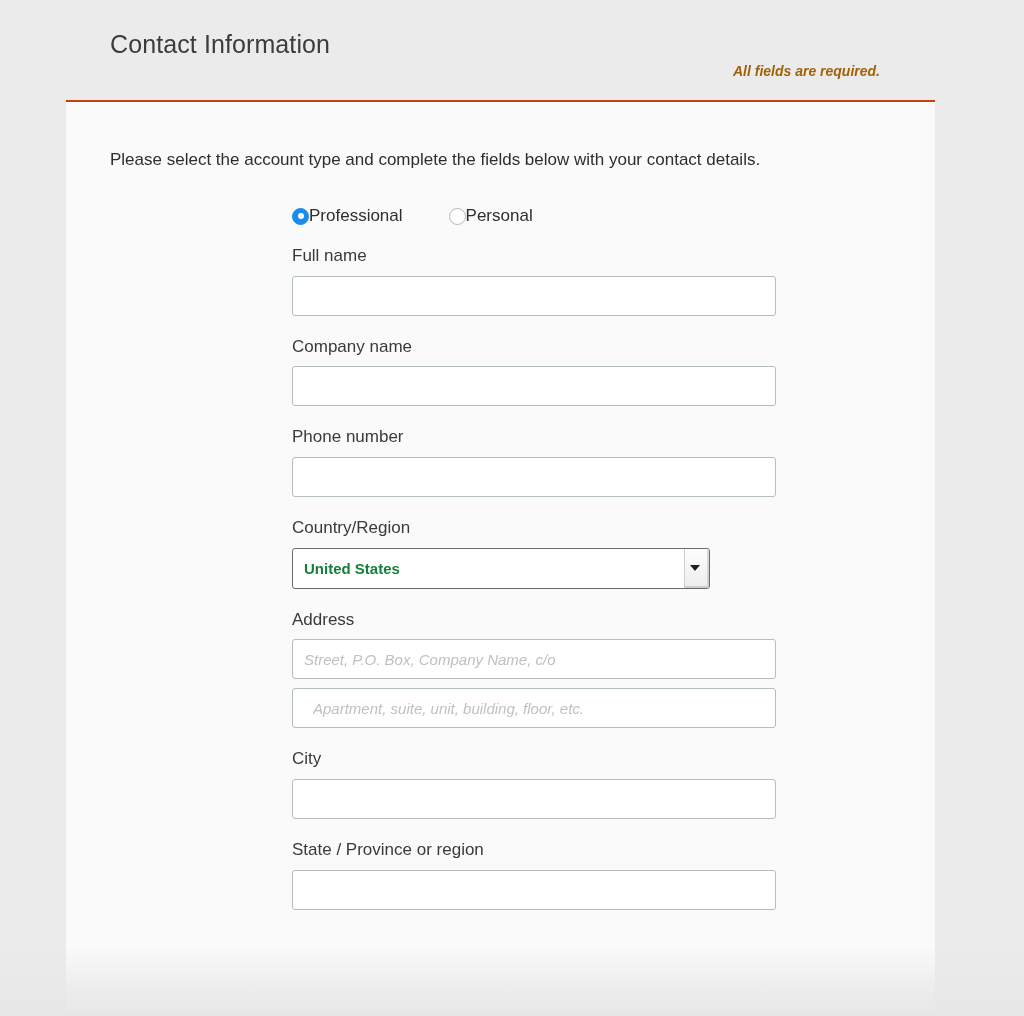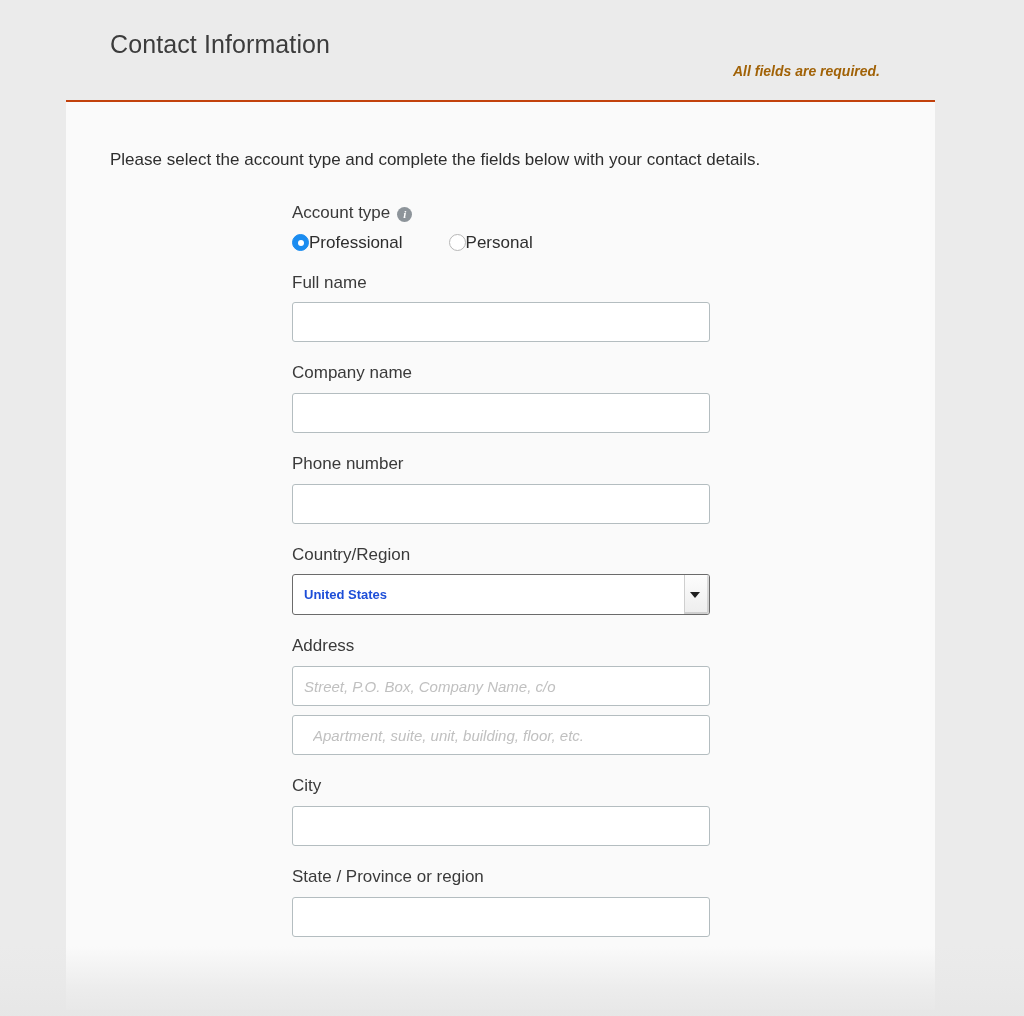--- a/index.html
+++ b/index.html
@@ -108,21 +108,21 @@
     font-style: italic;
     font-family: "Liberation Serif", serif;
     line-height: 1;
     flex: none;
     position: relative;
     top: 1px;
   }
 
   .text-input {
     display: block;
-    width: 418px;
+    width: 484px;
     height: 40px;
     box-sizing: border-box;
     background: #ffffff;
     border: 1px solid #b4bdc0;
     border-radius: 3px;
     padding: 0 11px;
     font-size: 15px;
     font-family: "Liberation Sans", sans-serif;
     color: #4c1d95;
     outline: none;
@@ -187,23 +187,23 @@
     box-sizing: border-box;
     background: #ffffff;
     border: 1px solid #6b6b6b;
     border-radius: 3px;
     margin-bottom: 22px;
     display: flex;
     align-items: center;
     overflow: hidden;
   }
   .select-value {
-    font-size: 13px;
+    font-size: 15px;
     font-weight: bold;
-    color: #1d4ed8;
+    color: #15803d;
     padding-left: 11px;
   }
   .select-arrow-btn {
     position: absolute;
     right: 0;
     top: 0;
     width: 25px;
     height: 100%;
     background: linear-gradient(to bottom, #fdfdfd 0%, #ededed 100%);
     border-left: 1px solid #cfcfcf;
@@ -244,24 +244,20 @@
 </div>
 
 <div class="card">
   <div class="card-inner">
 
     <div class="intro">Please select the account type and complete the fields below with your contact details.</div>
 
     <div class="form">
 
       <div class="field">
-        <div class="field-label">
-          <span class="label-text">Account type</span>
-          <span class="info-icon">i</span>
-        </div>
         <div class="radio-row">
           <div class="radio-option">
             <span class="radio-dot on"></span>
             <span class="radio-label">Professional</span>
           </div>
           <div class="radio-option second">
             <span class="radio-dot off"></span>
             <span class="radio-label">Personal</span>
           </div>
         </div>

